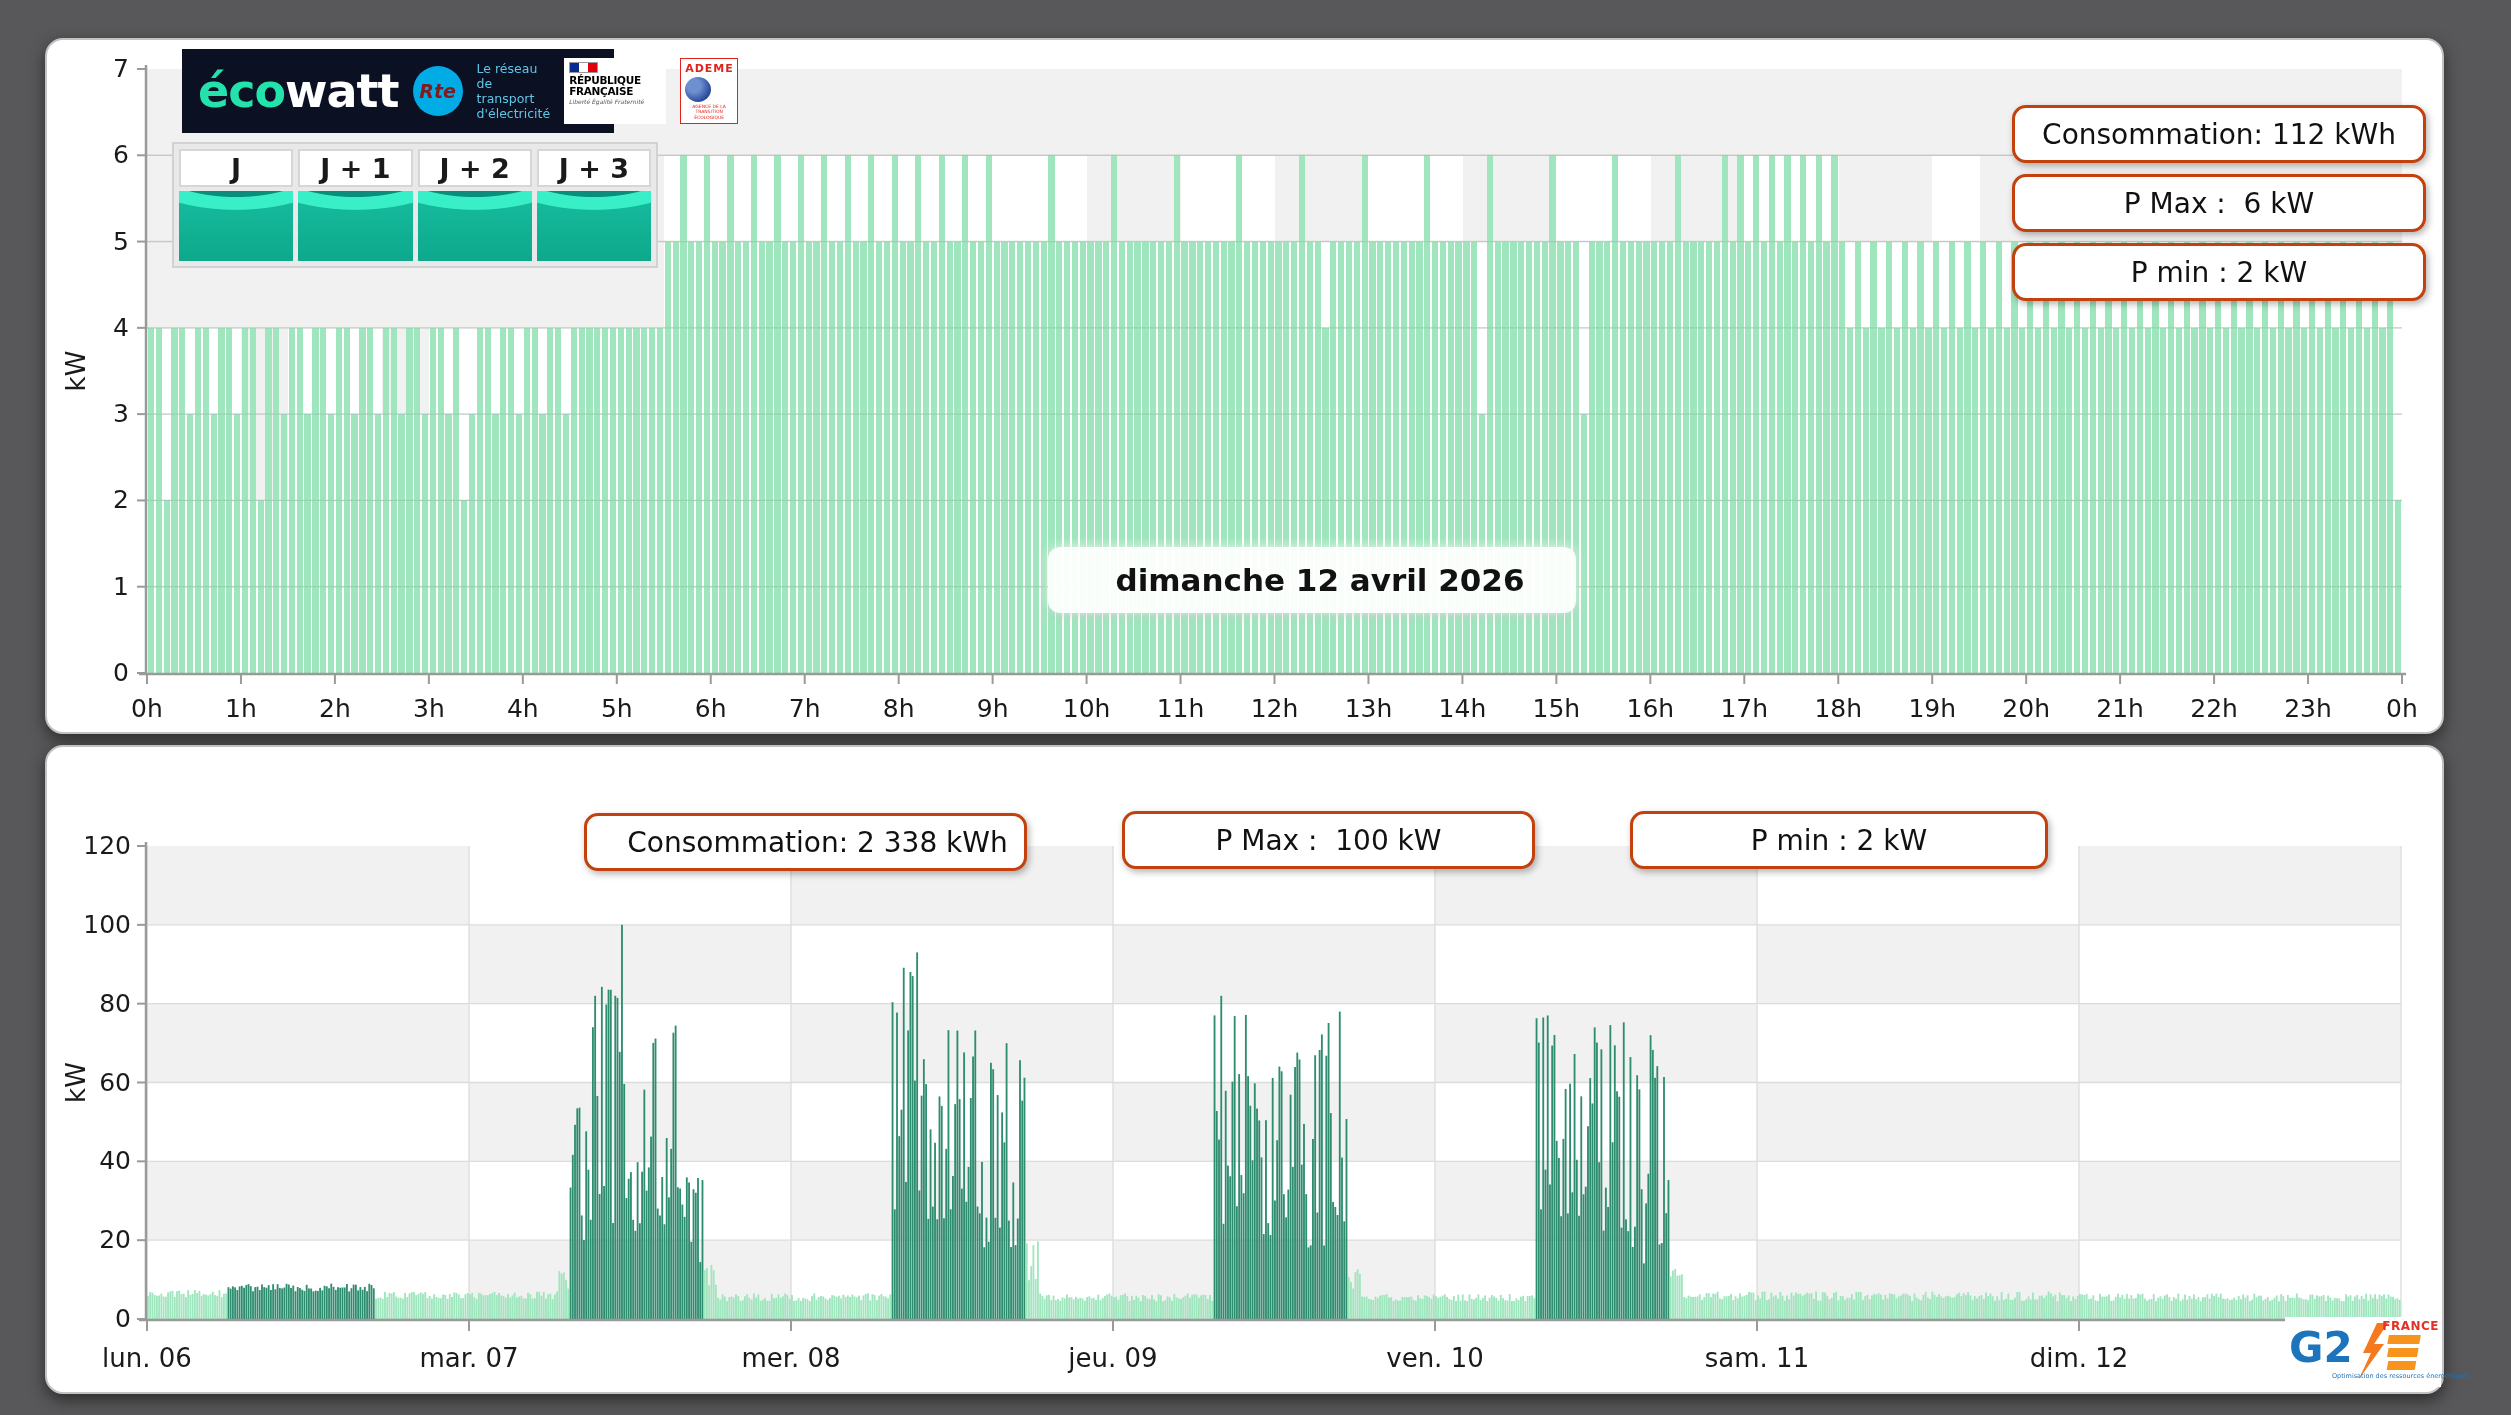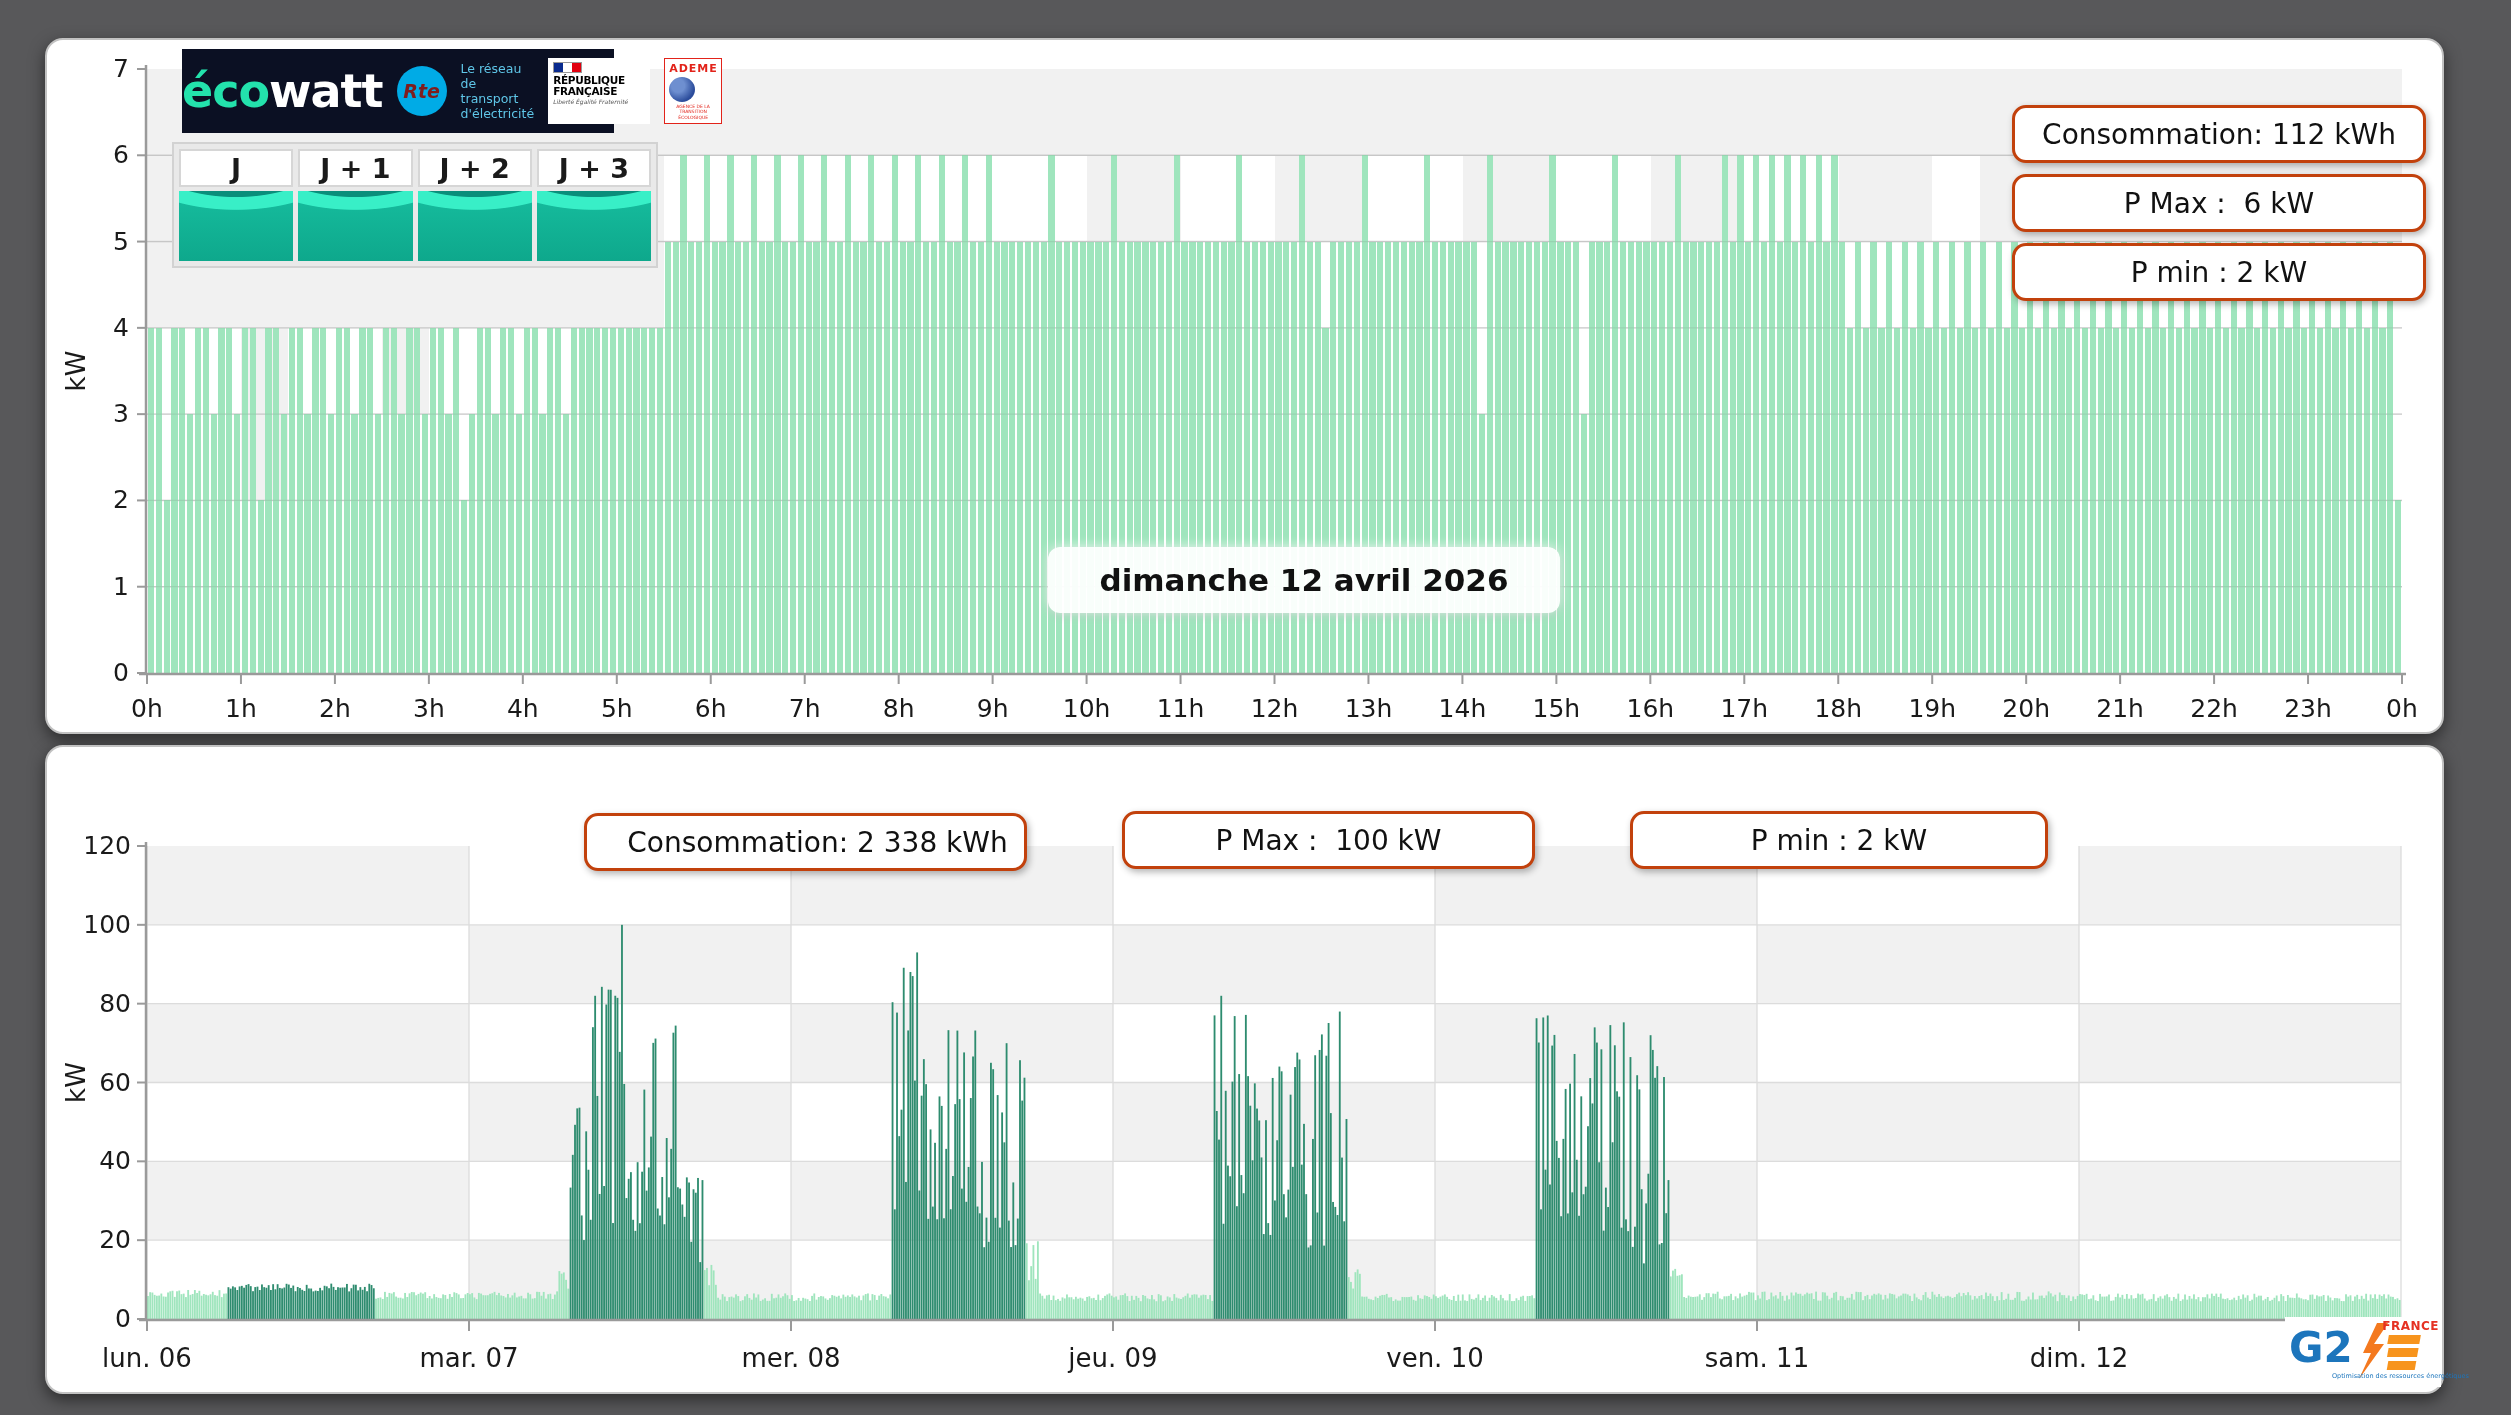--- a/index.html
+++ b/index.html
@@ -11,25 +11,25 @@
   #card-bottom{left:45px;top:745px;width:2395px;height:645px;}
   .chart-svg{position:absolute;left:0;top:0;}
 
   .pill{position:absolute;display:flex;align-items:center;justify-content:center;
         background:#ffffff;border:3px solid #c2410c;border-radius:14px;
         font-size:28px;color:#111;box-shadow:2px 3px 7px rgba(0,0,0,0.3);white-space:pre;margin-left:18px;}
   .site-title{position:absolute;display:flex;align-items:center;justify-content:center;
         background:#ffffff;border-radius:10px;font-size:29px;font-weight:bold;color:#000;}
   .date-pill{position:absolute;display:flex;align-items:center;justify-content:center;
         background:rgba(255,255,255,0.94);border-radius:12px;font-size:31px;font-weight:bold;color:#111;
-        box-shadow:0 0 12px rgba(255,255,255,0.9),0 3px 8px rgba(0,0,0,0.15);}
+        box-shadow:0 0 12px rgba(255,255,255,0.9),0 3px 8px rgba(0,0,0,0.15);padding-left:16px;}
 
   
   .logo-banner{position:absolute;left:135px;top:9px;width:432px;height:84px;background:#0B1023;
-        display:flex;align-items:center;gap:14px;padding:0 0;box-sizing:border-box;}
+        display:flex;align-items:center;gap:14px;padding:0 16px;box-sizing:border-box;}
   .brand{font-size:46px;font-weight:800;letter-spacing:-1px;line-height:1;}
   .brand .eco{color:#23E2AC;}
   .brand .watt{color:#ffffff;}
   .rte-circle{width:50px;height:50px;border-radius:50%;background:#00ABE6;color:#7f1d1d;
         display:flex;align-items:center;justify-content:center;font-size:19px;font-style:italic;
         font-weight:bold;flex:0 0 auto;}
   .rte-text{color:#5FC6E8;font-size:12.5px;line-height:1.2;width:112px;}
   .rf-box{background:#fff;width:102px;height:66px;padding:4px 5px;box-sizing:border-box;flex:0 0 auto;}
   .rf-flag{width:27px;height:9px;background:linear-gradient(90deg,#092A8E 33%,#fff 33%,#fff 66%,#E1000F 66%);
         border:0.5px solid #999;margin-bottom:2px;}

